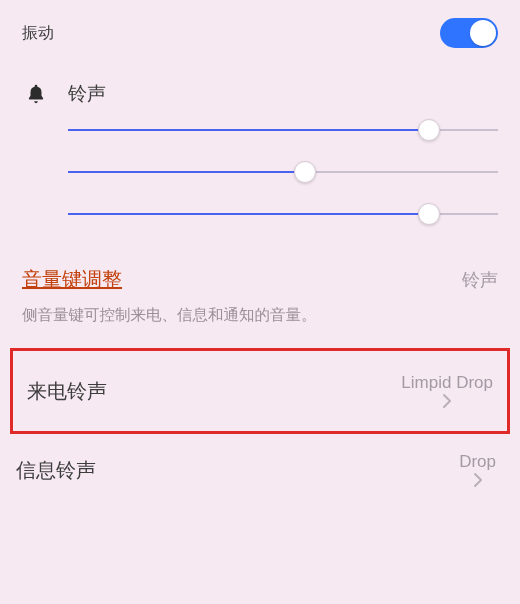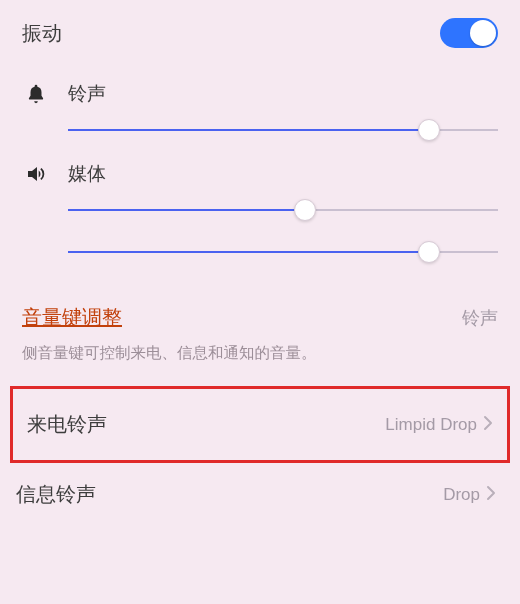--- a/index.html
+++ b/index.html
@@ -10,21 +10,21 @@
     color: #3d3d3d;
     overflow: hidden;
   }
   .row {
     display: flex;
     align-items: center;
     justify-content: space-between;
     padding: 18px 22px 10px 22px;
   }
   .row-label {
-    font-size: 20px;
+    font-size: 16px;
     color: #3d3d3d;
   }
   
   .switch {
     position: relative;
     width: 58px;
     height: 30px;
     background: #2e74ff;
     border-radius: 30px;
     flex-shrink: 0;
@@ -113,24 +113,24 @@
   }
   .list-row {
     display: flex;
     align-items: center;
     justify-content: space-between;
     padding: 22px 14px;
   }
   .list-row .lr-label { font-size: 20px; color: #3d3d3d; }
   .lr-right {
     display: flex;
-    align-items: flex-start;
-    gap: 6px;
+    align-items: center;
     color: #a49aa6;
     font-size: 17px;
+    flex-direction: column;
   }
   .chev { width: 10px; height: 16px; }
   
   .list-row2 {
     display: flex;
     align-items: center;
     justify-content: space-between;
     padding: 18px 24px 8px 16px;
   }
   .list-row2 .lr-label { font-size: 20px; color: #3d3d3d; }
@@ -157,31 +157,20 @@
       <span class="vol-label">铃声</span>
     </div>
     <div class="slider">
       <div class="track"></div>
       <div class="fill" style="width: 84%;"></div>
       <div class="thumb" style="left: 84%;"></div>
     </div>
   </div>
 
   <div class="vol-item">
-    <div class="vol-head">
-      <span class="vol-icon">
-        <svg viewBox="0 0 24 24" width="24" height="24" fill="#2c2c2c">
-            <path d="M4 9v6h4l5 4V5L8 9H4z"></path>
-            <path d="M16.5 12a4 4 0 0 0-1.8-3.4v6.8A4 4 0 0 0 16.5 12z"></path>
-            <path d="M14.7 4.5v2.1A6.5 6.5 0 0 1 14.7 19.5v-2.1a4.5 4.5 0 0 0 0-12.9z" opacity="0"></path>
-            <path d="M17.6 6a8 8 0 0 1 0 12l-1.3-1.3a6 6 0 0 0 0-9.4z"></path>
-          </svg>
-      </span>
-      <span class="vol-label">媒体</span>
-    </div>
     <div class="slider">
       <div class="track"></div>
       <div class="fill" style="width: 55%;"></div>
       <div class="thumb" style="left: 55%;"></div>
     </div>
   </div>
 
   <div class="vol-item">
     <div class="slider">
       <div class="track"></div>

